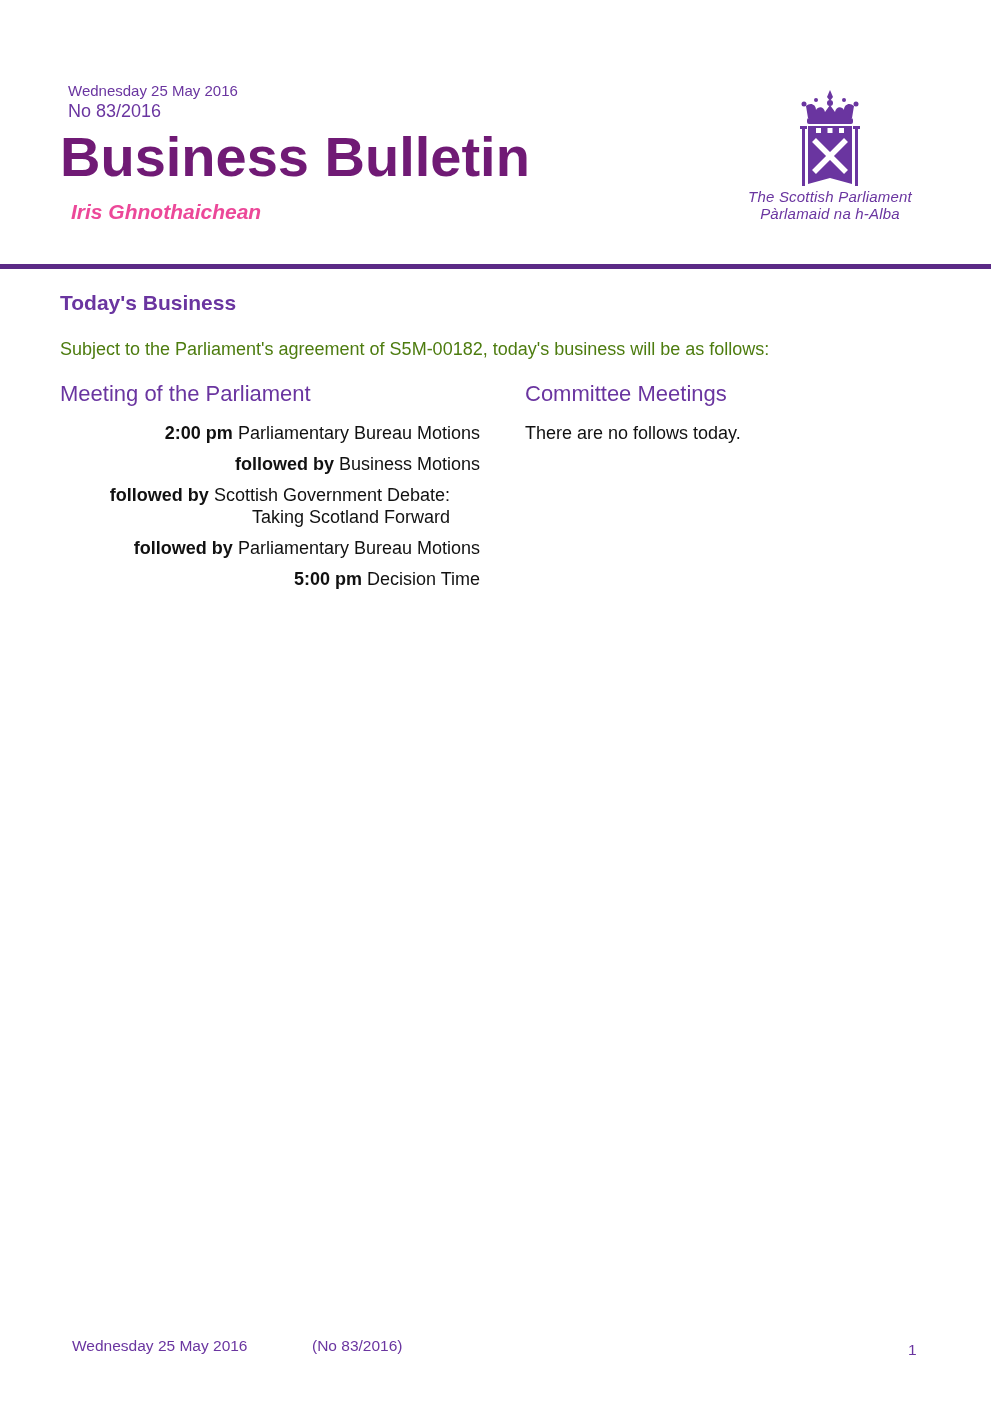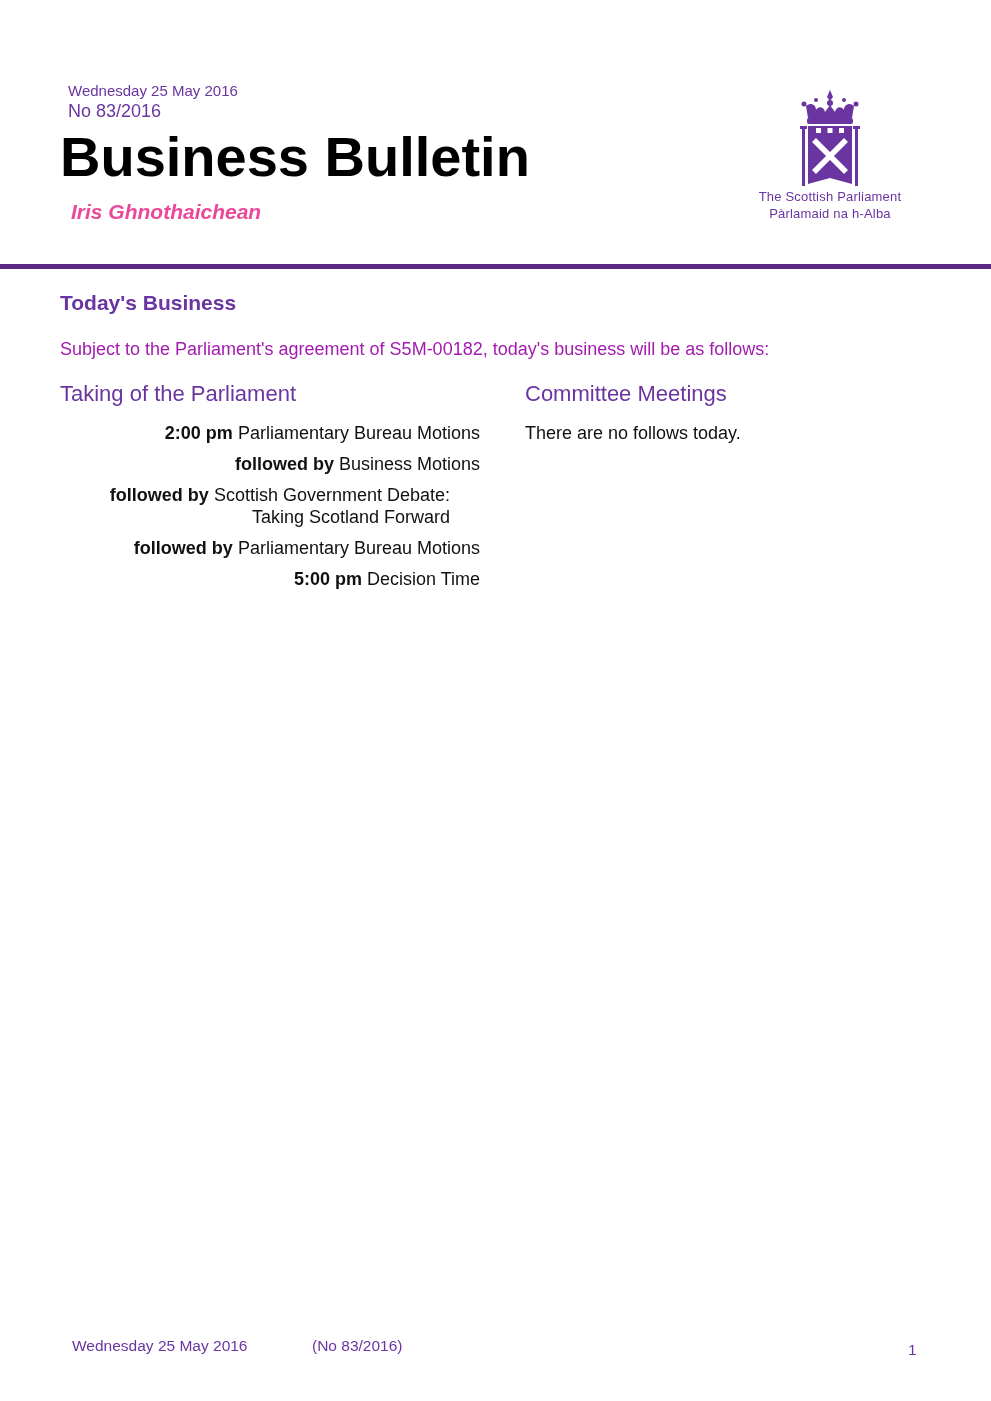--- a/index.html
+++ b/index.html
@@ -2,31 +2,31 @@
 <html><head>
 <meta charset="utf-8">
 <style>
   html, body { margin: 0; padding: 0; background: #ffffff; }
   body {
     width: 991px; height: 1401px; position: relative; overflow: hidden;
     font-family: "Liberation Sans", sans-serif; color: #111111;
   }
   .hdr-date { position: absolute; left: 68px; top: 82px; font-size: 15px; color: #6a35a0; }
   .hdr-no { position: absolute; left: 68px; top: 101px; font-size: 18px; color: #6a35a0; }
-  .hdr-title { position: absolute; left: 60px; top: 124px; font-size: 56px; font-weight: bold; color: #000000; letter-spacing: 0px; line-height: 66px; }
+  .hdr-title { position: absolute; left: 60px; top: 124px; font-size: 56px; font-weight: bold; color: #701a75; letter-spacing: 0px; line-height: 66px; }
   .hdr-subtitle { position: absolute; left: 71px; top: 193px; font-size: 21px; font-weight: bold; font-style: italic; color: #ec4899; line-height: 38px; }
 
   .logo { position: absolute; left: 742px; top: 88px; width: 176px; text-align: center; }
   .logo svg { display: block; margin: 0 auto; }
-  .logo-line { font-size: 13px; color: #6a35a0; line-height: 17px; letter-spacing: 0.2px; }
+  .logo-line { font-size: 15px; color: #6a35a0; line-height: 17px; letter-spacing: 0.2px; font-style: italic; }
 
   .rule { position: absolute; left: 0; top: 264px; width: 991px; height: 5px; background: #5b2a86; }
 
   .section-title { position: absolute; left: 60px; top: 291px; font-size: 21px; font-weight: bold; color: #6a35a0; text-align: center; }
-  .intro { position: absolute; left: 60px; top: 339px; font-size: 18px; color: #a21caf; }
+  .intro { position: absolute; left: 60px; top: 339px; font-size: 18px; color: #4d7c0f; }
 
   .col-left { position: absolute; left: 60px; top: 380px; width: 420px; }
   .col-right { position: absolute; left: 525px; top: 380px; width: 400px; }
   .col-heading { font-size: 22px; color: #6a35a0; margin: 0 0 14px 0; line-height: 28px; }
   .item { font-size: 18px; line-height: 22px; margin-bottom: 9px; color: #111; text-align: right; }
   .item b { font-weight: bold; }
   .no-meetings { font-size: 18px; line-height: 22px; color: #111; }
 
   .footer { position: absolute; top: 1337px; font-size: 15.5px; color: #6a35a0; }
   .footer-date { left: 72px; }
@@ -78,21 +78,21 @@
   <div class="logo-line">The Scottish Parliament</div>
   <div class="logo-line">Pàrlamaid na h-Alba</div>
 </div>
 
 <div class="rule"></div>
 
 <div class="section-title">Today's Business</div>
 <div class="intro">Subject to the Parliament's agreement of S5M-00182, today's business will be as follows:</div>
 
 <div class="col-left">
-  <div class="col-heading">Taking of the Parliament</div>
+  <div class="col-heading">Meeting of the Parliament</div>
   <div class="item"><b>2:00 pm</b> <span>Parliamentary Bureau Motions</span></div>
   <div class="item"><b>followed by</b> <span>Business Motions</span></div>
   <div class="item" style="width:390px"><b>followed by</b> <span>Scottish Government Debate: Taking Scotland Forward</span></div>
   <div class="item"><b>followed by</b> <span>Parliamentary Bureau Motions</span></div>
   <div class="item"><b>5:00 pm</b> <span>Decision Time</span></div>
 </div>
 
 <div class="col-right">
   <div class="col-heading">Committee Meetings</div>
   <div class="no-meetings">There are no follows today.</div>

